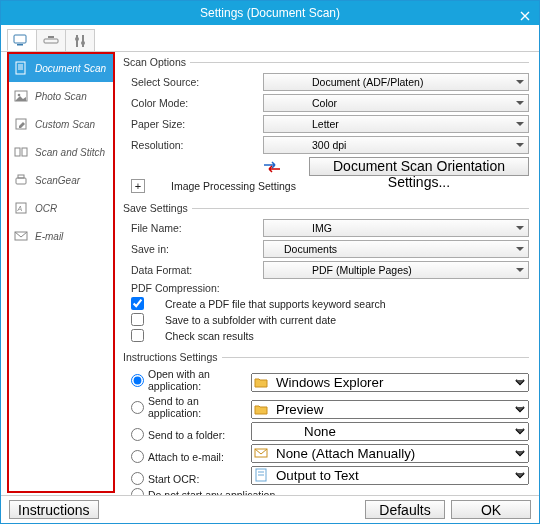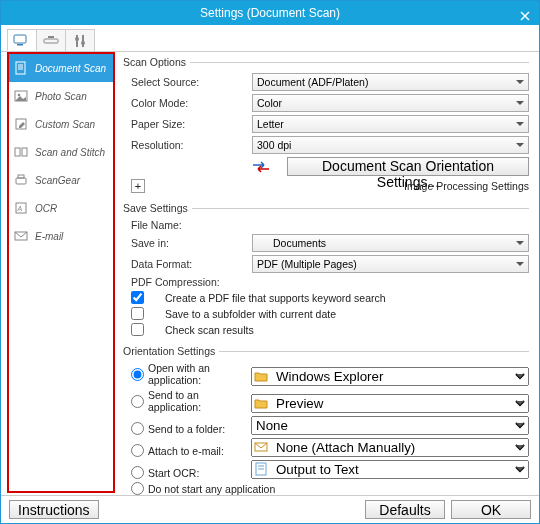--- a/index.html
+++ b/index.html
@@ -11,27 +11,27 @@
   .tabbar .tab.active { background: #fff; position:relative; z-index:1; border-bottom: 1px solid #fff;}
   .body { display: flex; height: calc(524px - 24px - 27px - 28px - 2px); }
   .sidebar { width: 108px; border: 2px solid #d40000; border-top: 2px solid #d40000; margin:0 2px 2px 6px; padding:0; }
   .sb-item { display:flex; align-items:center; gap:6px; padding: 6px 4px; color:#555; cursor:default; border-bottom: 0px solid #eee; font-size:10px;font-style:italic;}
   .sb-item .ico { width:16px; height:16px; display:flex; align-items:center; justify-content:center; color:#888;}
   .sb-item.active { background:#2f9fe0; color:#fff; }
   .sb-item.active .ico{ color:#fff;}
   .main { flex:1; padding: 4px 10px 4px 6px; overflow-y:auto; font-size:10.5px; color:#222;}
   fieldset{ border:none; border-top:1px solid #ccc; margin-bottom:6px; padding-top:2px;}
   legend{ font-size:10.5px; color:#333; padding-right:4px;}
-  .row{ display:flex; align-items:center; margin:3px 0 3px 8px; gap:11px;justify-content:space-between;}
+  .row{ display:flex; align-items:center; margin:3px 0 3px 8px; gap:22px;}
   .row .lbl{ width: 110px; color:#333;}
   .row select, .row input[type=text]{ flex:1; height:18px; font-size:10.5px; border:1px solid #aaa; background:#f7f7f7; padding:0 4px;}
   .row select{ appearance:none; background: linear-gradient(#fdfdfd,#ececec); padding-right:14px; background-image: linear-gradient(#fdfdfd,#ececec); position:relative;}
   .sel-wrap{ flex:1; position:relative; display:flex;}
   .sel-wrap::after{ content:""; position:absolute; right:5px; top:7px; border:4px solid transparent; border-top-color:#555; pointer-events:none;}
-  .sel-wrap select{ width:100%; }
+  .sel-wrap select{ width:100%;padding-left:48px; }
   .sel-ico{ position:absolute; left:3px; top:2px; width:14px; height:14px; pointer-events:none;}
   .sel-wrap.has-ico select{ padding-left:20px;}
   .btn{ height:19px; border:1px solid #999; background:linear-gradient(#fdfdfd,#e7e7e7); font-size:14px; padding:0 8px; cursor:default;}
   .btn.wide{ flex:1;}
   .chk-row{ display:flex; align-items:center; gap:21px; margin:3px 0 3px 8px; font-size:10.5px;}
   .chk-row input{ margin:0;}
   .radio-row{ display:flex; align-items:flex-end; margin:3px 0 3px 8px; gap:4px;}
   .radio-row .rlbl{ width:116px; display:flex; align-items:center; gap:4px;}
   .expand{ width:14px; height:14px; border:1px solid #999; display:inline-flex; align-items:center; justify-content:center; font-size:11px; line-height:1; background:#fff; margin-right:4px;}
   .footer{ height:28px; border-top:1px solid #ccc; display:flex; align-items:center; padding:0 8px; gap:6px;}
@@ -184,20 +184,23 @@
       <div class="row">
         <span class="expand">+</span>
         <span>Image Processing Settings</span>
       </div>
     </fieldset>
 
     <fieldset>
       <legend>Save Settings</legend>
       <div class="row">
         <span class="lbl">File Name:</span>
+        <div class="sel-wrap">
+            <select><option>IMG</option></select>
+          </div>
       </div>
       <div class="row">
         <span class="lbl">Save in:</span>
         <div class="sel-wrap has-ico">
           <span class="sel-ico"><svg width="14" height="14" viewBox="0 0 14 14">
                 <path d="M1 4 L1 12 L13 12 L13 5 L6 5 L5 4 Z" fill="#f3c24b" stroke="#c98f1e"></path>
               </svg></span>
           <select><option>Documents</option></select>
         </div>
       </div>
@@ -218,21 +221,21 @@
           <input type="checkbox" style="">
           <span>Save to a subfolder with current date</span>
         </div>
       <div class="chk-row">
           <input type="checkbox" style="">
           <span>Check scan results</span>
         </div>
     </fieldset>
 
     <fieldset>
-      <legend>Orientation Settings</legend>
+      <legend>Instructions Settings</legend>
       <div class="radio-row">
         <span class="rlbl">
             <input type="radio" name="app" checked="" style="">
             <span>Open with an application:</span>
           </span>
         <div class="sel-wrap has-ico">
           <span class="sel-ico"><svg width="14" height="14" viewBox="0 0 14 14">
                 <path d="M1 4 L1 12 L13 12 L13 5 L6 5 L5 4 Z" fill="#f3c24b" stroke="#c98f1e"></path>
               </svg></span>
           <select><option>Windows Explorer</option></select>

